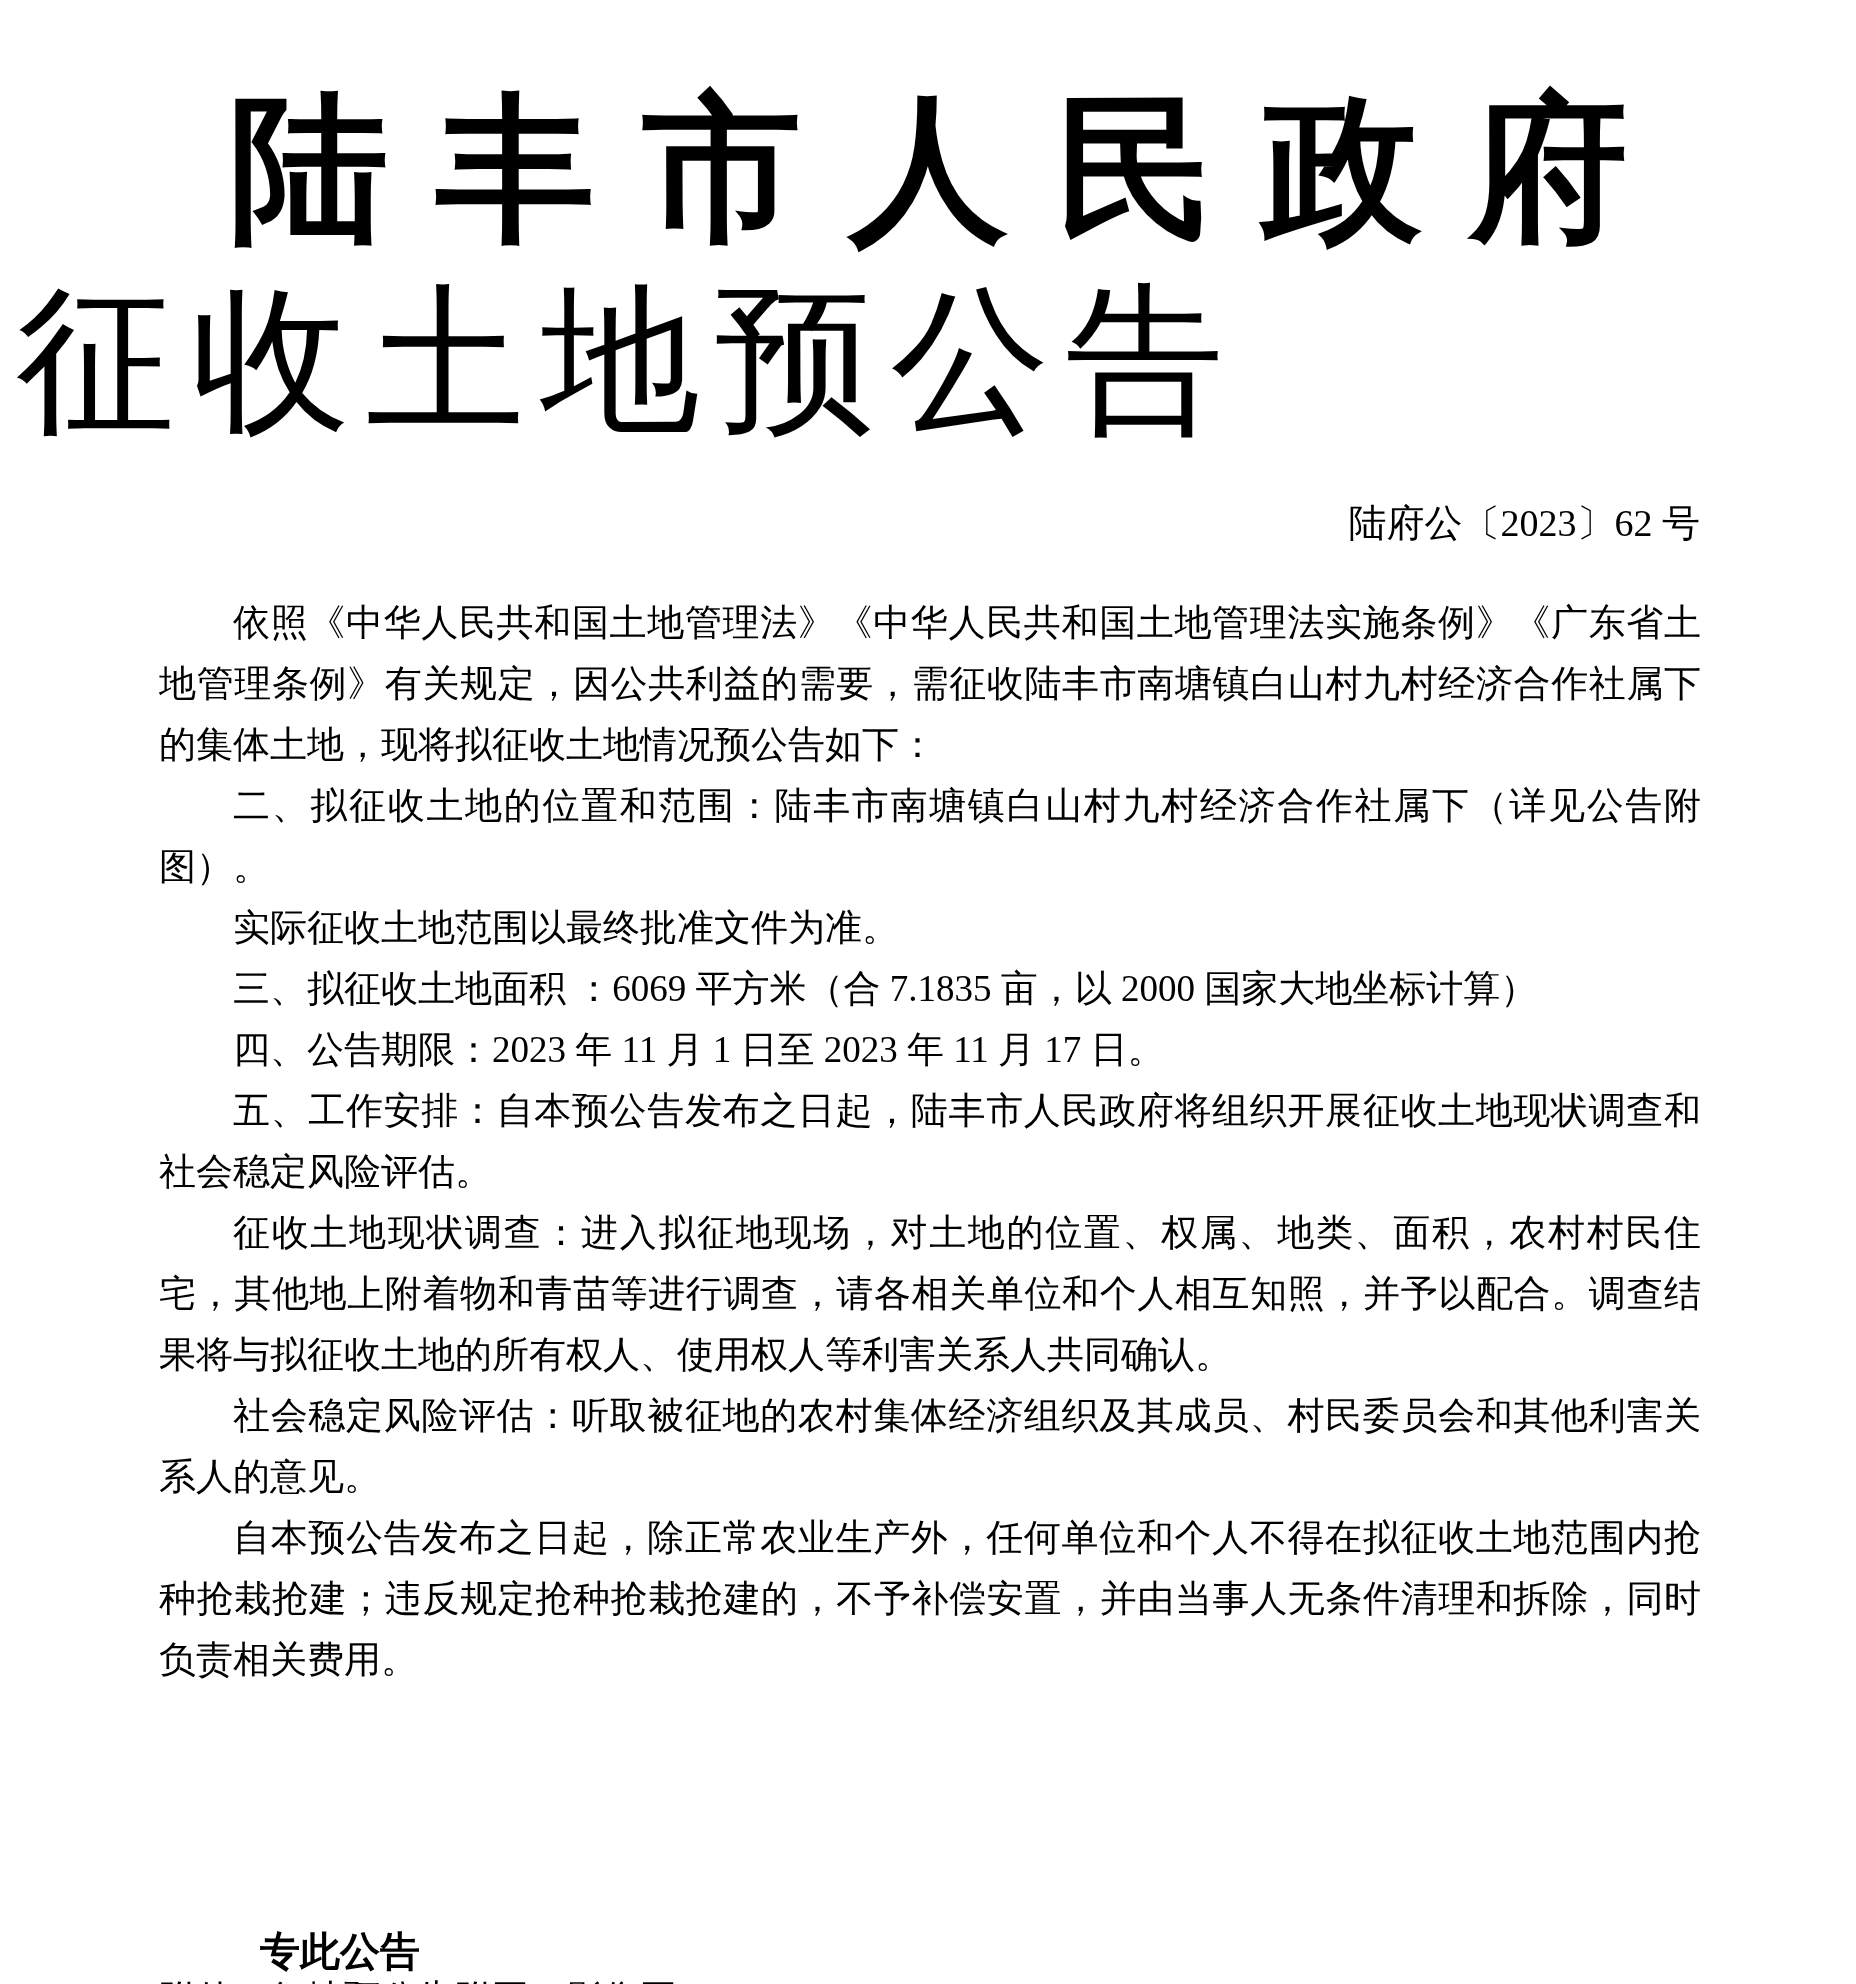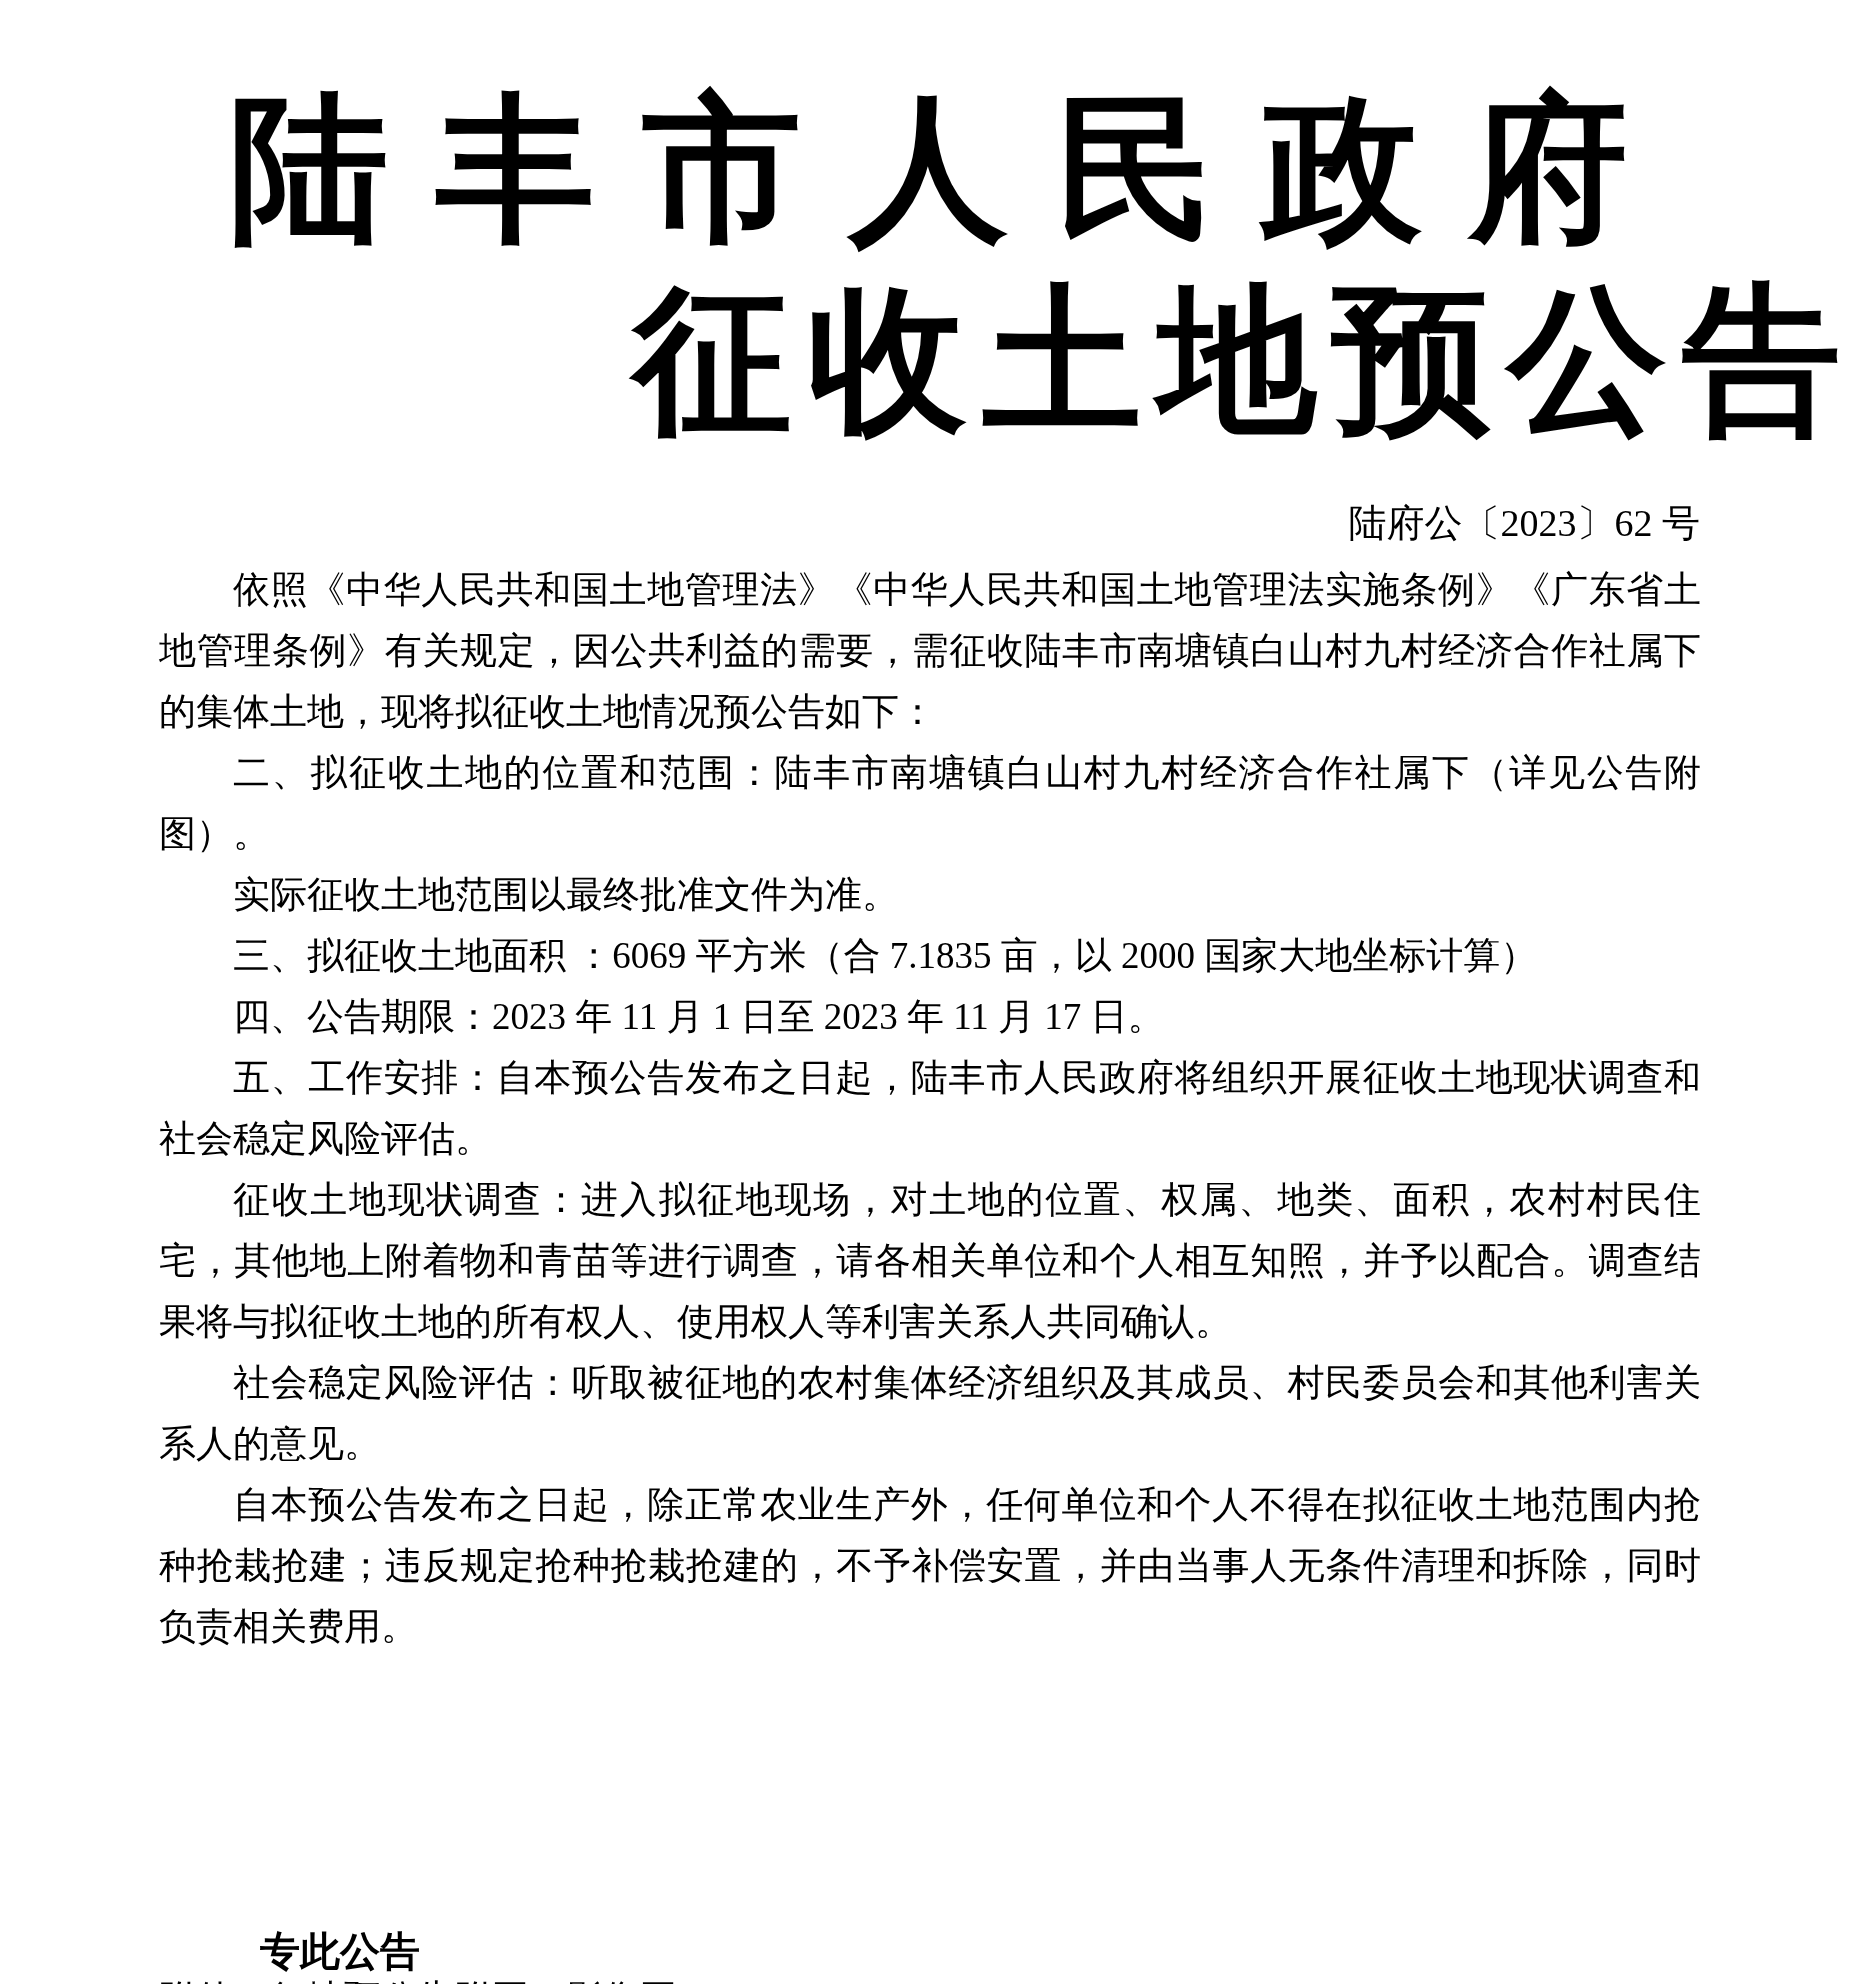--- a/index.html
+++ b/index.html
@@ -7,30 +7,30 @@
     position:relative;width:1857px;height:2629px;background:#ffffff;
     font-family:"Liberation Serif","DejaVu Serif",serif;color:#000;overflow:hidden;
   }
   
   .title1{
     position:absolute;top:79px;left:0;width:100%;text-align:center;
     font-size:159px;font-weight:bold;letter-spacing:.30em;text-indent:.30em;
     line-height:1.15;white-space:nowrap;font-family:Liberation Serif, serif;
   }
   .title2{
-    position:absolute;top:270px;left:0;width:100%;text-align:right;
-    font-size:159px;font-weight:bold;letter-spacing:.10em;text-indent:.10em;
+    position:absolute;top:270px;left:0;width:100%;text-align:left;
+    font-size:159px;font-weight:normal;letter-spacing:.10em;text-indent:.10em;
     line-height:1.15;white-space:nowrap;
   }
   .docnum{
     position:absolute;top:501px;right:157px;font-size:38px;line-height:1.2;
   }
   
   .body-text{
-    position:absolute;top:559px;left:159px;width:1542px;
+    position:absolute;top:592px;left:159px;width:1542px;
     font-size:37px;line-height:61px;text-align:justify;
   }
   .body-text p{margin:0;text-indent:2em;}
   .closing{
     position:absolute;top:1884px;left:260px;font-size:40px;font-weight:bold;margin-top:40px;
   }
   .attachment{
     position:absolute;top:1974px;left:159px;font-size:37px;
   }
 </style>

